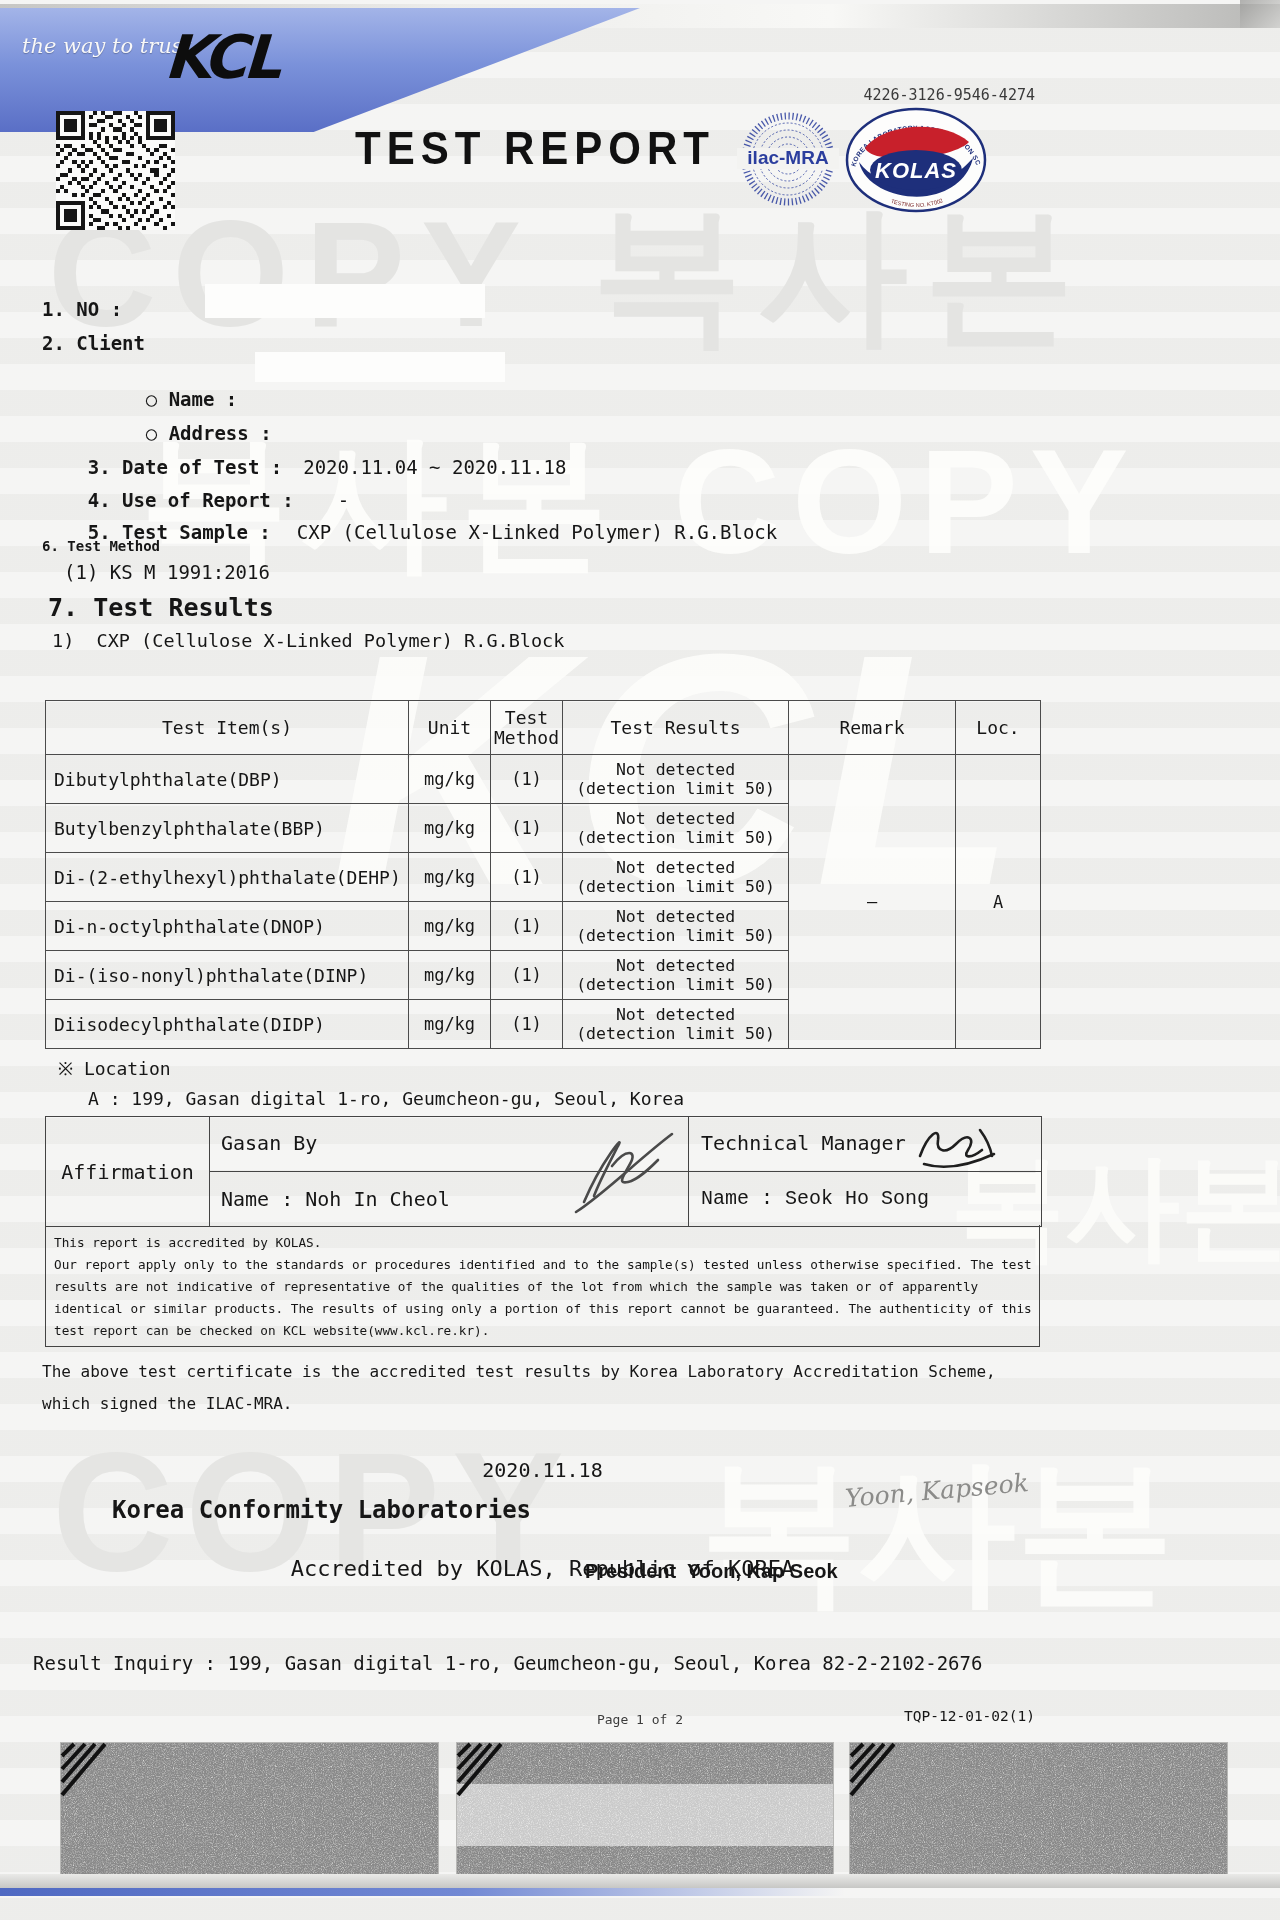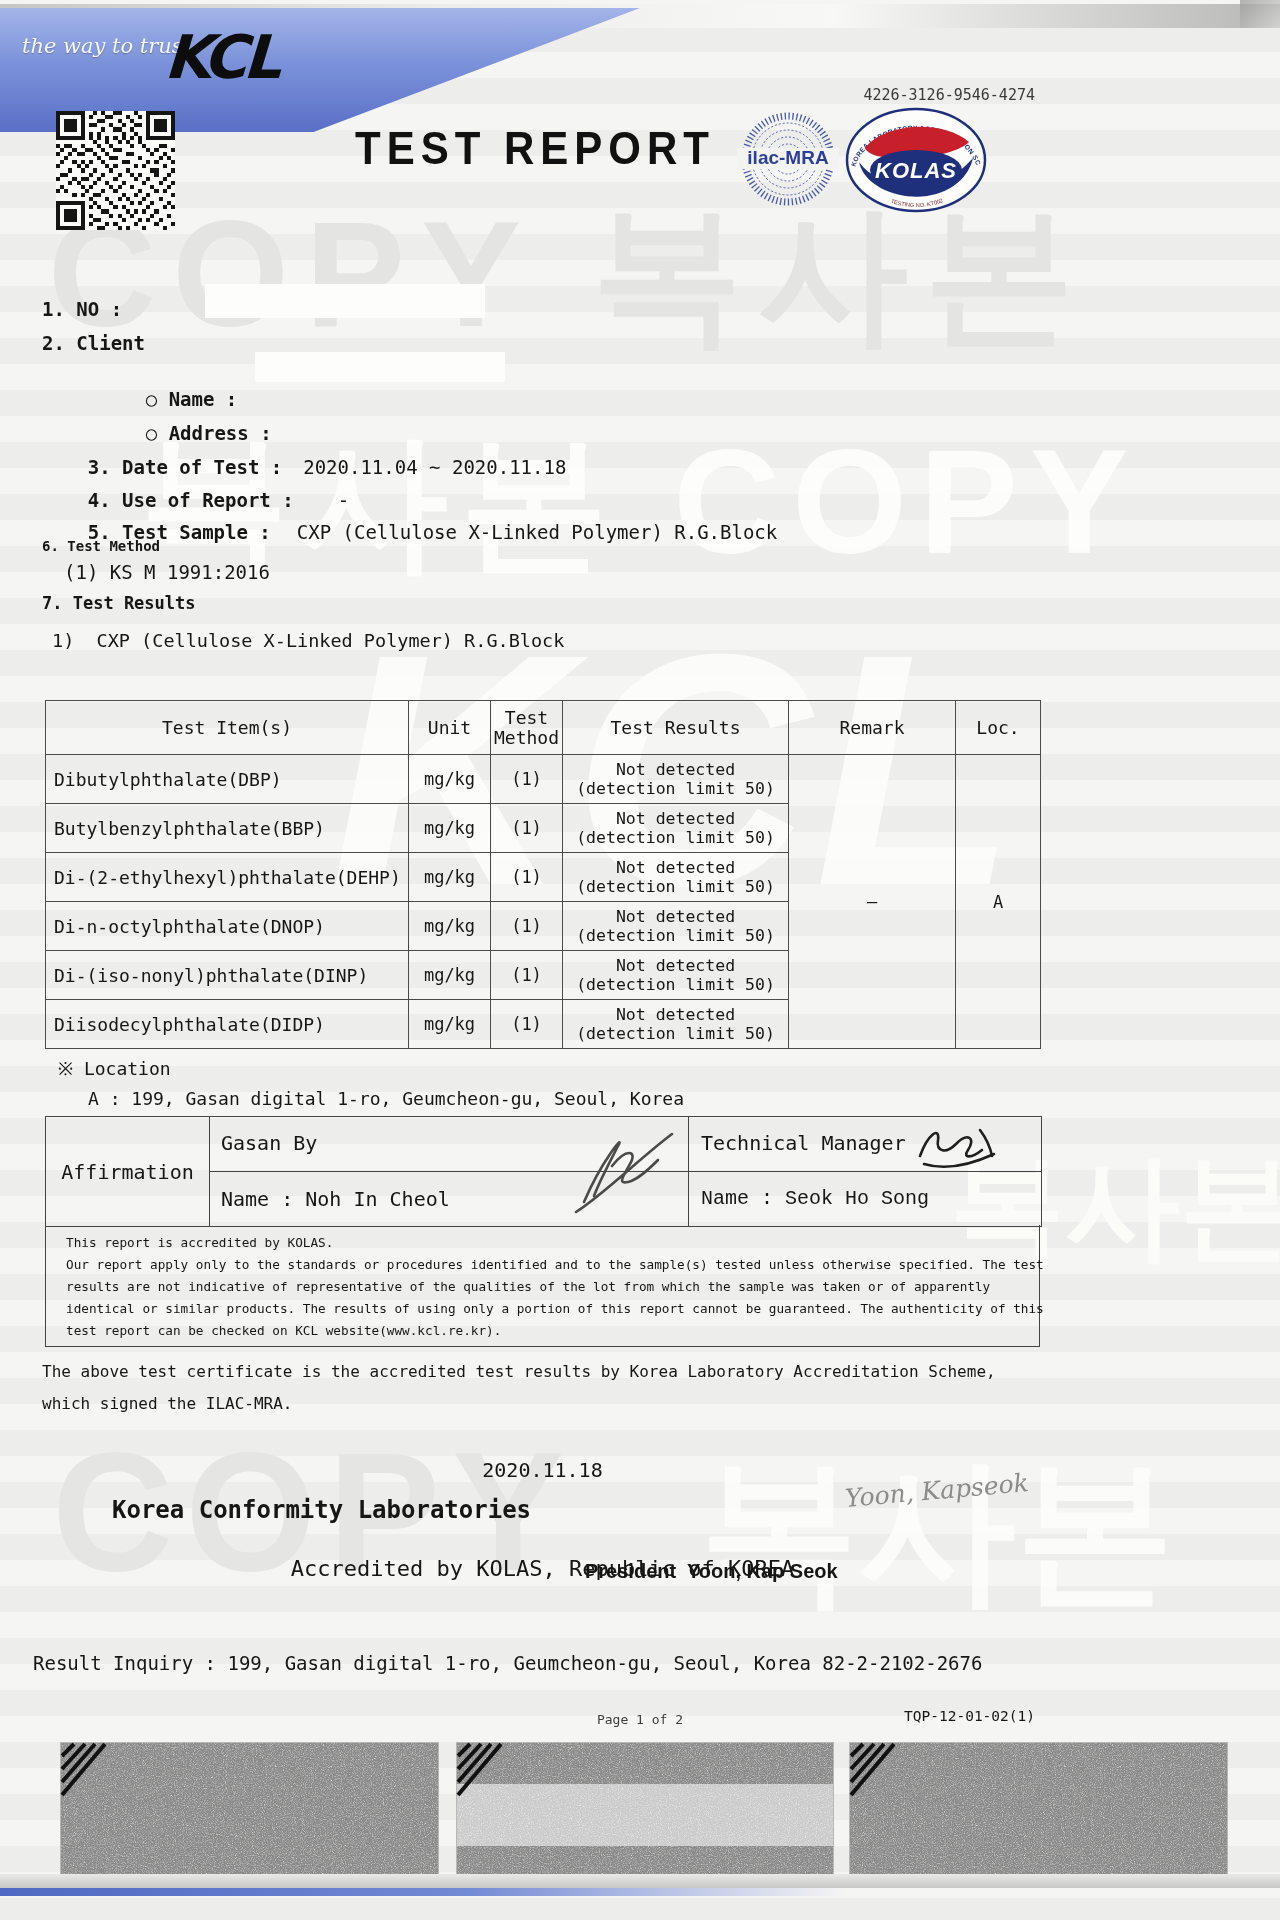--- a/index.html
+++ b/index.html
@@ -148,21 +148,21 @@
     <span class="lbl">3. Date of Test :</span><span class="val" style="margin-left:21px;text-align:center;">2020.11.04 ~ 2020.11.18</span>
   </div>
   <div class="line" style="left:42px;top:467px;font-size:19px;">
     <span class="lbl">4. Use of Report :</span><span class="val" style="margin-left:44px;">-</span>
   </div>
   <div class="line" style="left:42px;top:499px;font-size:19px;">
     <span class="lbl">5. Test Sample :</span><span class="val" style="margin-left:26px;">CXP (Cellulose X-Linked Polymer) R.G.Block</span>
   </div>
   <div class="line lbl" style="left:42px;top:530px;font-size:14px;margin-top:8px;">6. Test Method</div>
   <div class="line val" style="left:64px;top:561px;font-size:19px;">(1) KS M 1991:2016</div>
-  <div class="line lbl" style="left:42px;top:593px;font-size:17px;text-align:right;">7. Test Results</div>
+  <div class="line lbl" style="left:48px;top:593px;font-size:25px;text-align:right;">7. Test Results</div>
   <div class="line val" style="left:52px;top:630px;font-size:18.5px;">1)  CXP (Cellulose X-Linked Polymer) R.G.Block</div>
 
   <table class="rtable" style="border:1.6px solid #444;">
     <colgroup>
       <col style="width:363px">
         <col style="width:82px">
         <col style="width:72px">
       <col style="width:226px">
         <col style="width:167px">
         <col style="width:85px">
@@ -257,21 +257,21 @@
     </g>
   </svg>
   <svg class="abs content" style="left:910px;top:1114px;" width="100" height="62" viewBox="0 0 100 62">
     <g fill="none" stroke="#1f1f1f" stroke-width="2.6" stroke-linecap="round">
       <path d="M10 42 C18 20 30 12 28 26 C26 38 36 40 46 30 C58 18 66 24 58 36 C52 45 62 44 72 36"></path>
       <path d="M14 50 C34 56 58 52 84 40"></path>
       <path d="M70 16 C76 24 80 32 82 42"></path>
     </g>
   </svg>
 
-  <div class="box" style="left:45px;top:1225px;width:995px;height:122px;border-top:none;box-sizing:border-box;padding:7px 20px;font-size:12.7px;line-height:22px;">
+  <div class="box" style="left:45px;top:1225px;width:995px;height:122px;border-top:none;box-sizing:border-box;padding:7px 8px;font-size:12.7px;line-height:22px;">
     <div style="white-space:pre;">This report is accredited by KOLAS.</div>
     <div style="white-space:pre;">Our report apply only to the standards or procedures identified and to the sample(s) tested unless otherwise specified. The test</div>
     <div style="white-space:pre;">results are not indicative of representative of the qualities of the lot from which the sample was taken or of apparently</div>
     <div style="white-space:pre;">identical or similar products. The results of using only a portion of this report cannot be guaranteed. The authenticity of this</div>
     <div style="white-space:pre;">test report can be checked on KCL website(www.kcl.re.kr).</div>
   </div>
 
   <div class="line" style="left:42px;top:1362px;font-size:16px;">The above test certificate is the accredited test results by Korea Laboratory Accreditation Scheme,</div>
   <div class="line" style="left:42px;top:1394px;font-size:16px;">which signed the ILAC-MRA.</div>
 

